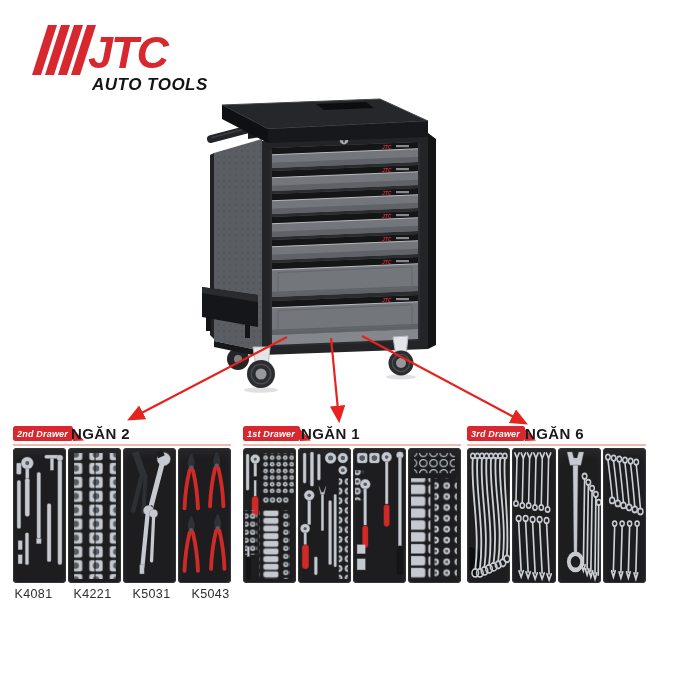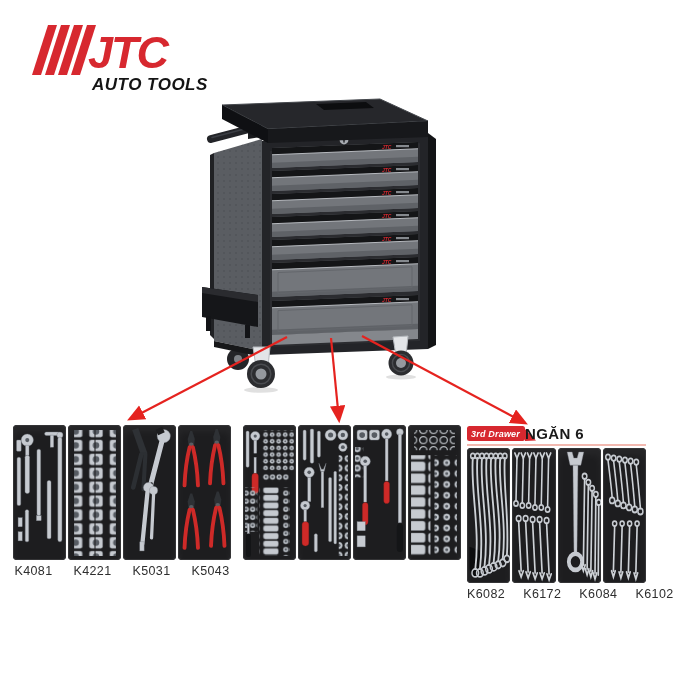--- a/index.html
+++ b/index.html
@@ -183,20 +183,30 @@
     </g>
   </svg>
 
   <svg class="abs" style="left:0;top:0;pointer-events:none" width="700" height="700" viewBox="0 0 700 700">
     <line x1="287" y1="337" x2="130" y2="419" stroke="#e5231f" stroke-width="2.2" marker-end="url(#ah)"></line>
     <line x1="331" y1="338" x2="339" y2="420" stroke="#e5231f" stroke-width="2.2" marker-end="url(#ah)"></line>
     <line x1="362" y1="336" x2="525" y2="423" stroke="#e5231f" stroke-width="2.2" marker-end="url(#ah)"></line>
   </svg>
 
   <div class="section" style="left:13px">
+    <div class="sec-head">
+      <div class="badge">
+        <span class="badge-text">2nd Drawer</span>
+        <svg class="badge-tail" viewBox="0 0 11 15">
+            <polygon points="0,3 11,14.5 0,15" fill="#d7282f"></polygon>
+          </svg>
+      </div>
+      <div class="sec-title">NGĂN 2</div>
+      <div class="sec-underline"></div>
+    </div>
     <div class="trays">
       <div class="tray">
         <svg viewBox="0 0 52 134" preserveAspectRatio="none">
           <rect x="3.5" y="15" width="4.5" height="11" rx="1" class="mt"></rect>
           <rect x="4" y="32" width="3.6" height="48" rx="1.6" class="mt"></rect>
           <circle cx="14" cy="15" r="6" class="mt"></circle>
             <circle cx="14" cy="15" r="2" class="hole"></circle>
           <rect x="12.3" y="20" width="3.4" height="10" class="mt"></rect>
           <rect x="11.8" y="30" width="4.4" height="38" rx="2" class="mt"></rect>
           <rect x="23.5" y="24" width="3.6" height="66" rx="1.6" class="mt"></rect>
@@ -244,20 +254,30 @@
     </div>
     <div class="labels">
       <div class="part-label">K4081</div>
       <div class="part-label">K4221</div>
       <div class="part-label">K5031</div>
       <div class="part-label">K5043</div>
     </div>
   </div>
 
   <div class="section" style="left:243px">
+    <div class="sec-head">
+      <div class="badge">
+        <span class="badge-text">1st Drawer</span>
+        <svg class="badge-tail" viewBox="0 0 11 15">
+            <polygon points="0,3 11,14.5 0,15" fill="#d7282f"></polygon>
+          </svg>
+      </div>
+      <div class="sec-title">NGĂN 1</div>
+      <div class="sec-underline"></div>
+    </div>
     <div class="trays">
       <div class="tray">
         <svg viewBox="0 0 52 134" preserveAspectRatio="none">
           <rect x="3" y="6" width="3" height="36" rx="1.4" class="mt"></rect>
           <circle cx="12" cy="11" r="4.6" class="mt"></circle>
             <circle cx="12" cy="11" r="1.6" class="hole"></circle>
           <rect x="10.7" y="15" width="2.8" height="13" class="mt"></rect>
           <rect x="10.8" y="32" width="2.2" height="16" class="mt"></rect>
           <rect x="8.7" y="48" width="6.4" height="20" rx="3" class="redh"></rect>
           <rect x="19" y="5" width="31" height="40" fill="url(#pBit)"></rect>
@@ -476,21 +496,15 @@
               <path d="M32,78 L30.5,123"></path>
               <path d="M41,78 L39.5,124"></path>
             <path d="M10.3,122 L12.5,128 L14.7,122"></path>
               <path d="M19.3,123 L21.5,129 L23.7,123"></path>
             <path d="M28.3,123 L30.5,129 L32.7,123"></path>
               <path d="M37.3,124 L39.5,130 L41.7,124"></path>
           </g>
         </svg>
       </div>
     </div>
-    <div class="labels">
-      <div class="part-label">K6082</div>
-      <div class="part-label">K6172</div>
-      <div class="part-label">K6084</div>
-      <div class="part-label">K6102</div>
-    </div>
   </div>
 
 </div>
 
 </body></html>

